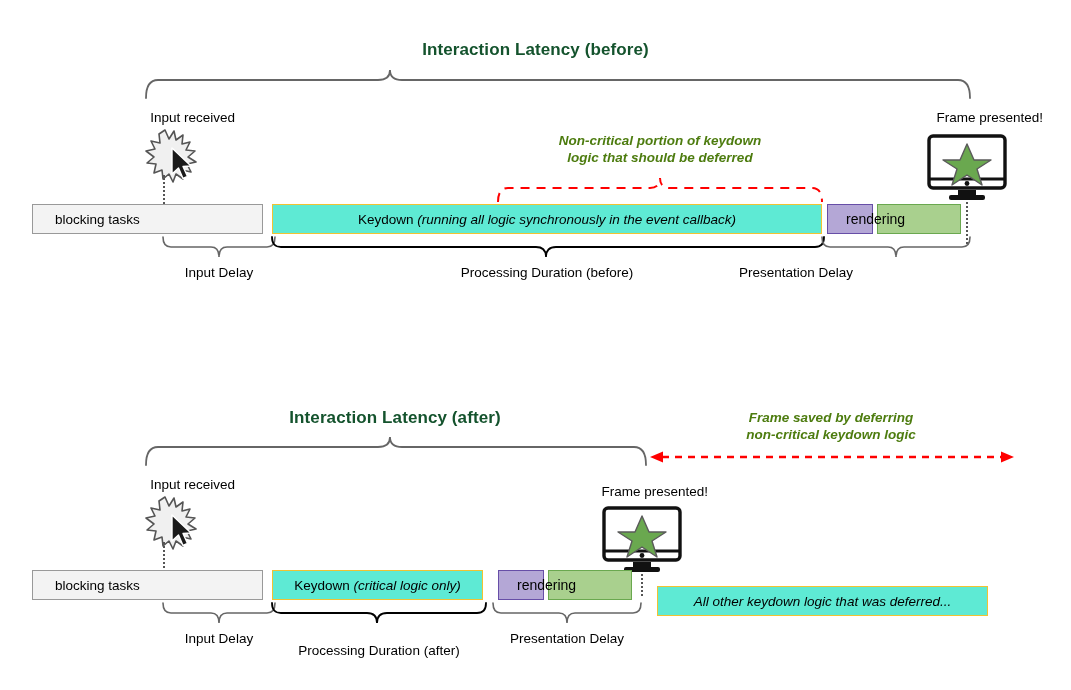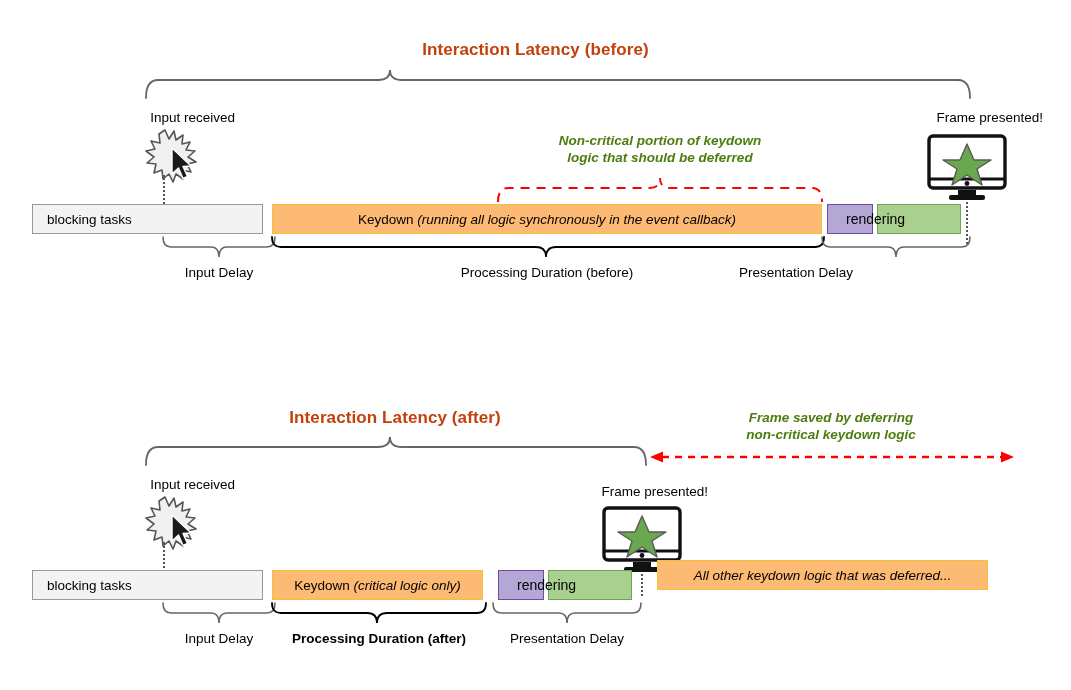--- a/index.html
+++ b/index.html
@@ -18,21 +18,21 @@
     height: 690px;
     overflow: hidden;
     background: #ffffff;
   }
   .abs { position: absolute; }
 
   
   .diagram-title {
     font-size: 17px;
     font-weight: bold;
-    color: #c2410c;
+    color: #14532d;
     text-align: center;
     white-space: nowrap;
     letter-spacing: 0.1px;
   }
   .caption {
     font-size: 13.5px;
     color: #000;
     text-align: right;
     white-space: nowrap;
   }
@@ -58,24 +58,24 @@
     border: 1.6px solid #999999;
     display: flex;
     align-items: center;
     height: 30px;
     font-size: 13.5px;
     overflow: visible;
   }
   .bar-blocking {
     background: #f3f3f3;
     border-color: #999999;
-    padding-left: 14px;
+    padding-left: 22px;
   }
   .bar-yellow {
-    background: #fdba74;
+    background: #5eead4;
     border-color: #f1c232;
     justify-content: center;
   }
   .bar-purple {
     background: #b4a7d6;
     border-color: #674ea7;
   }
   .bar-green {
     background: #a9d08e;
     border-color: #6aa84f;
@@ -223,32 +223,32 @@
     <div class="abs bar bar-yellow" style="left:272px; top:190px; width:211px;">
       <span class="bar-label-center"><span>Keydown </span><span class="ital">(critical logic only)</span></span>
     </div>
 
     <div class="abs bar bar-purple" style="left:498px; top:190px; width:46px;"></div>
 
     <div class="abs bar bar-green" style="left:548px; top:190px; width:84px;"></div>
 
     <div class="abs rendering-text" style="left:517px; top:197px;">rendering</div>
 
-    <div class="abs bar bar-yellow" style="left:657px; top:180px; width:331px;">
+    <div class="abs bar bar-yellow" style="left:657px; top:206px; width:331px;">
       <span class="bar-label-center ital">All other keydown logic that was deferred...</span>
     </div>
 
     <svg class="abs" style="left:160px; top:222px;" width="118" height="24" viewBox="0 0 118 24">
       <path d="M 3 1 Q 3 11 11 11 L 51 11 Q 59 11 59 21 Q 59 11 67 11 L 107 11 Q 115 11 115 1" fill="none" stroke="#666666" stroke-width="1.6" stroke-linecap="round"></path>
     </svg>
     <svg class="abs" style="left:268px; top:222px;" width="222" height="24" viewBox="0 0 222 24">
       <path d="M 4 1 Q 4 11 13 11 L 99 11 Q 109 11 109 21 Q 109 11 119 11 L 209 11 Q 218 11 218 1" fill="none" stroke="#000000" stroke-width="1.8" stroke-linecap="round"></path>
     </svg>
     <svg class="abs" style="left:489px; top:222px;" width="156" height="24" viewBox="0 0 156 24">
       <path d="M 4 1 Q 4 11 12 11 L 70 11 Q 78 11 78 21 Q 78 11 86 11 L 144 11 Q 152 11 152 1" fill="none" stroke="#666666" stroke-width="1.6" stroke-linecap="round"></path>
     </svg>
 
     <div class="abs phase-label" style="left:159px; top:251px; width:120px;">Input Delay</div>
-    <div class="abs phase-label" style="left:262px; top:251px; width:234px;font-weight:bold;">Processing Duration (after)</div>
+    <div class="abs phase-label" style="left:262px; top:263px; width:234px;">Processing Duration (after)</div>
     <div class="abs phase-label" style="left:497px; top:251px; width:140px;">Presentation Delay</div>
   </div>
 
 </div>
 
 </body></html>

